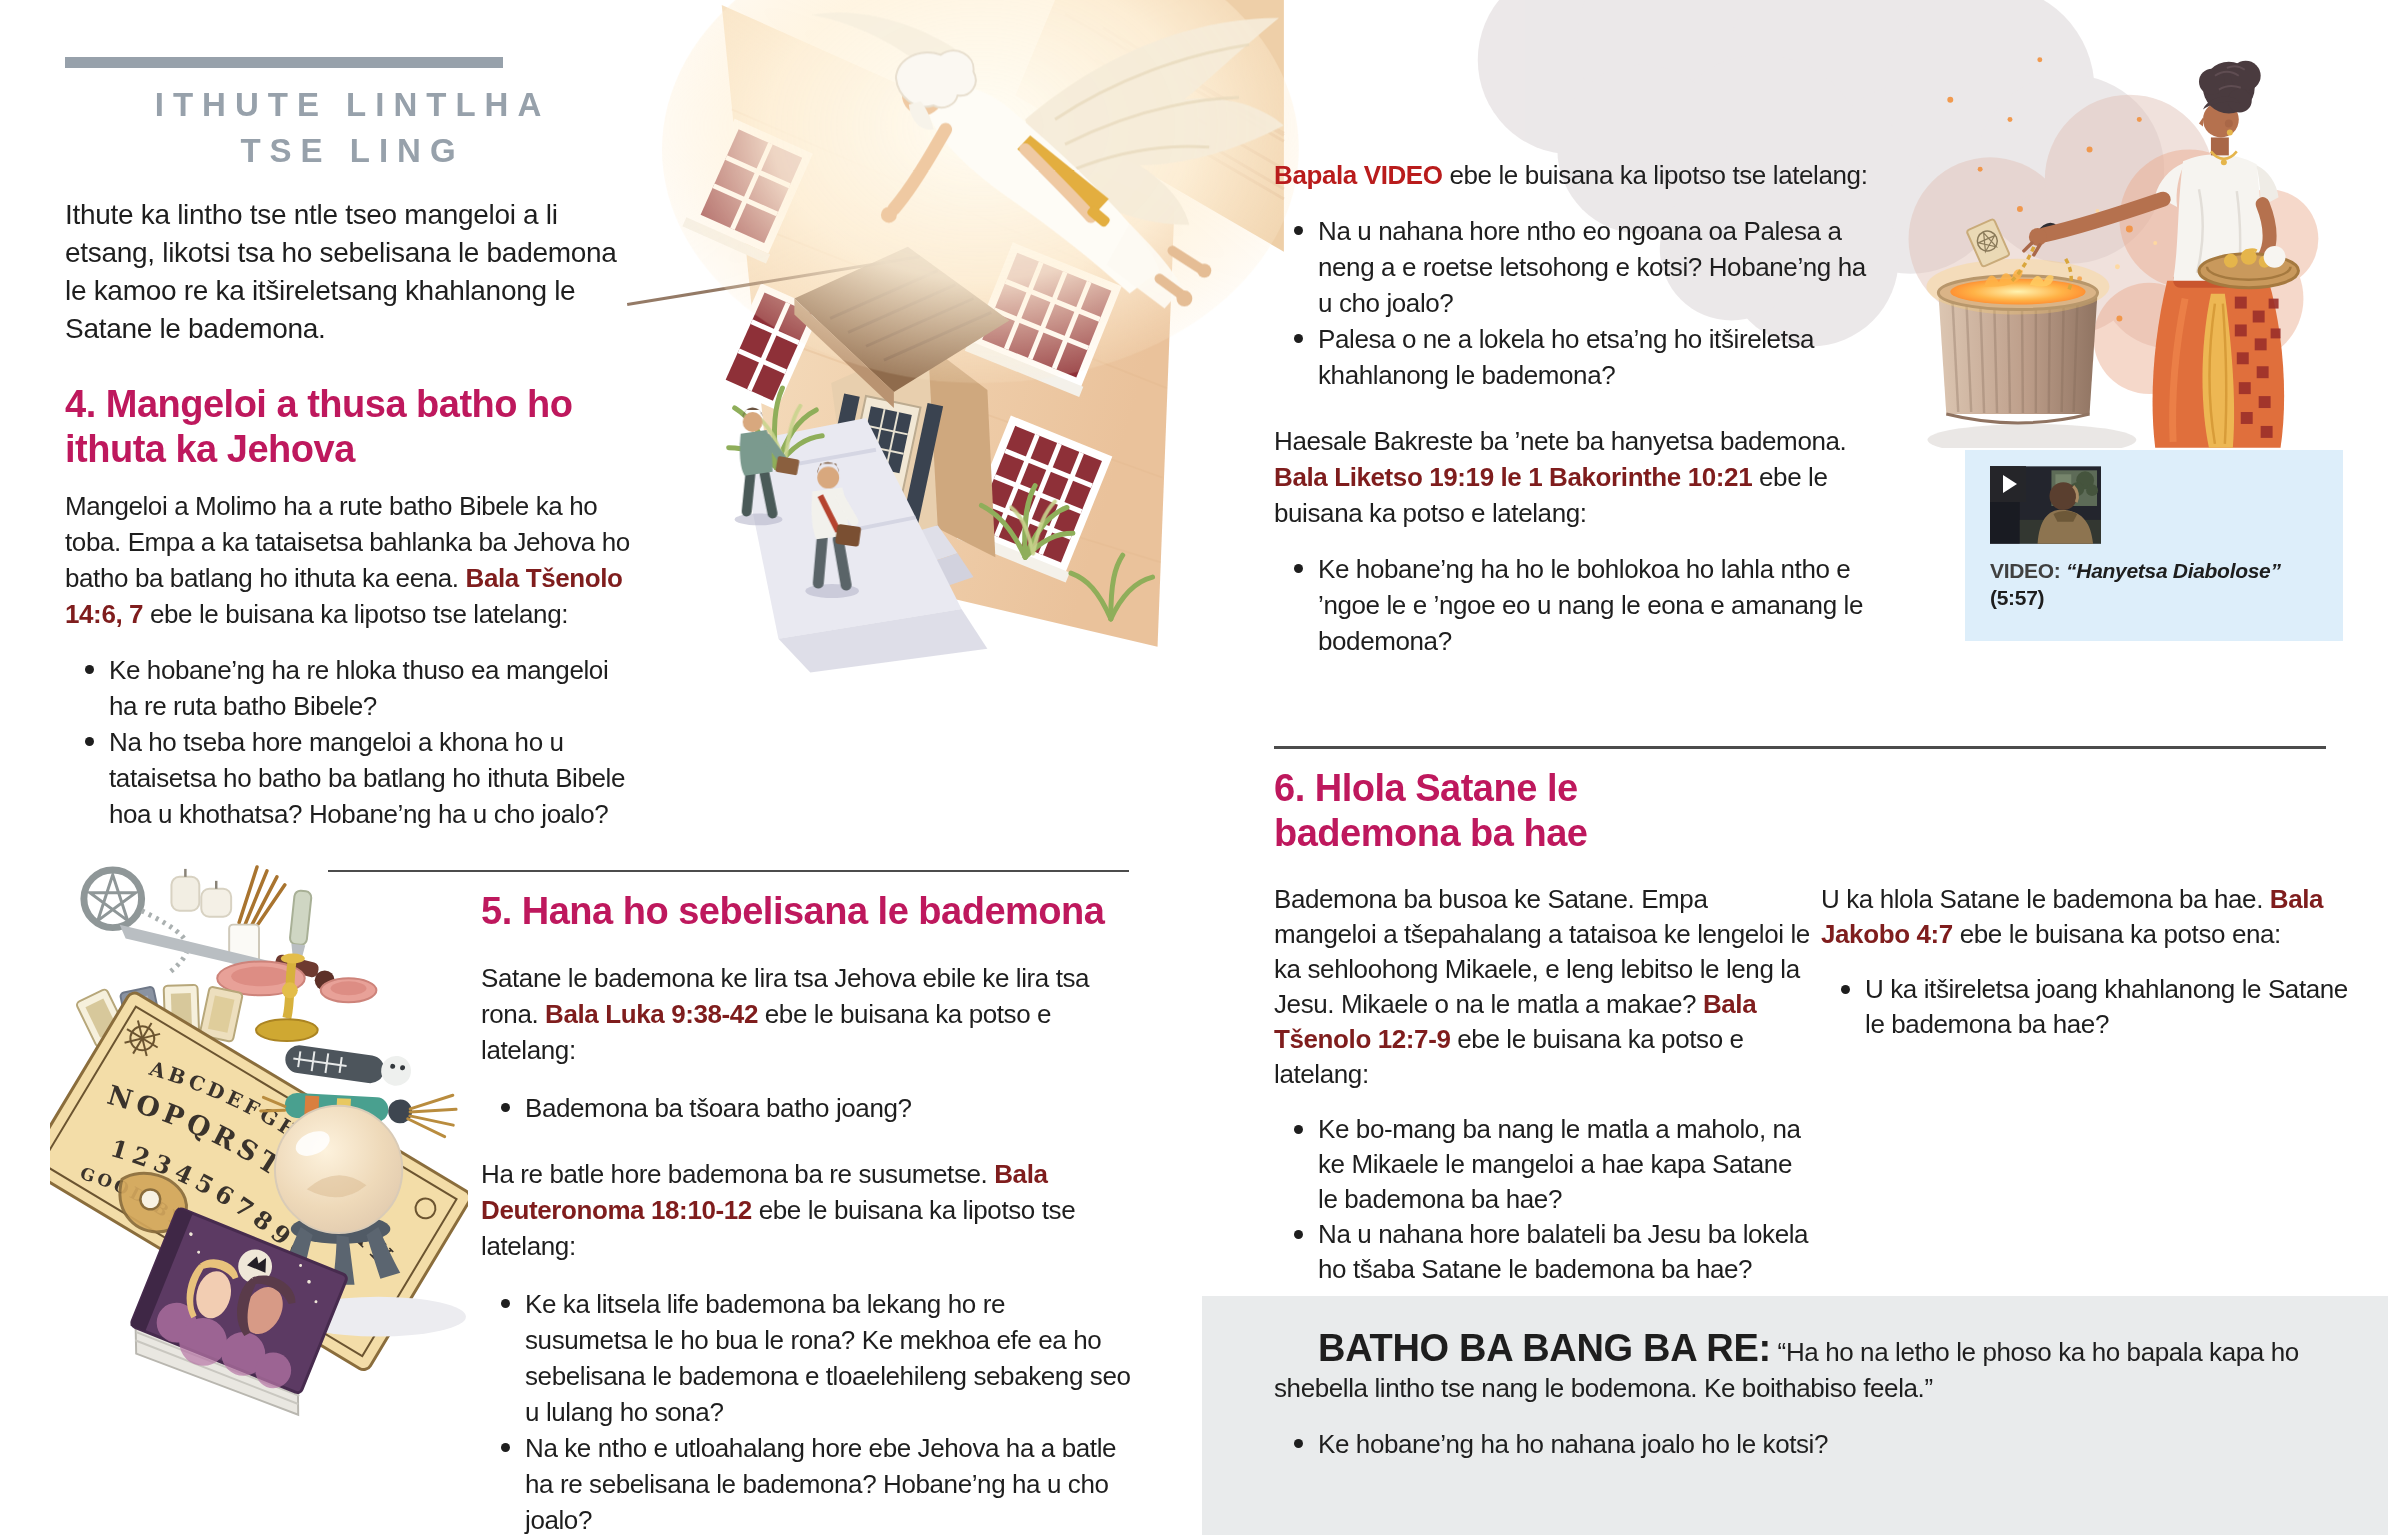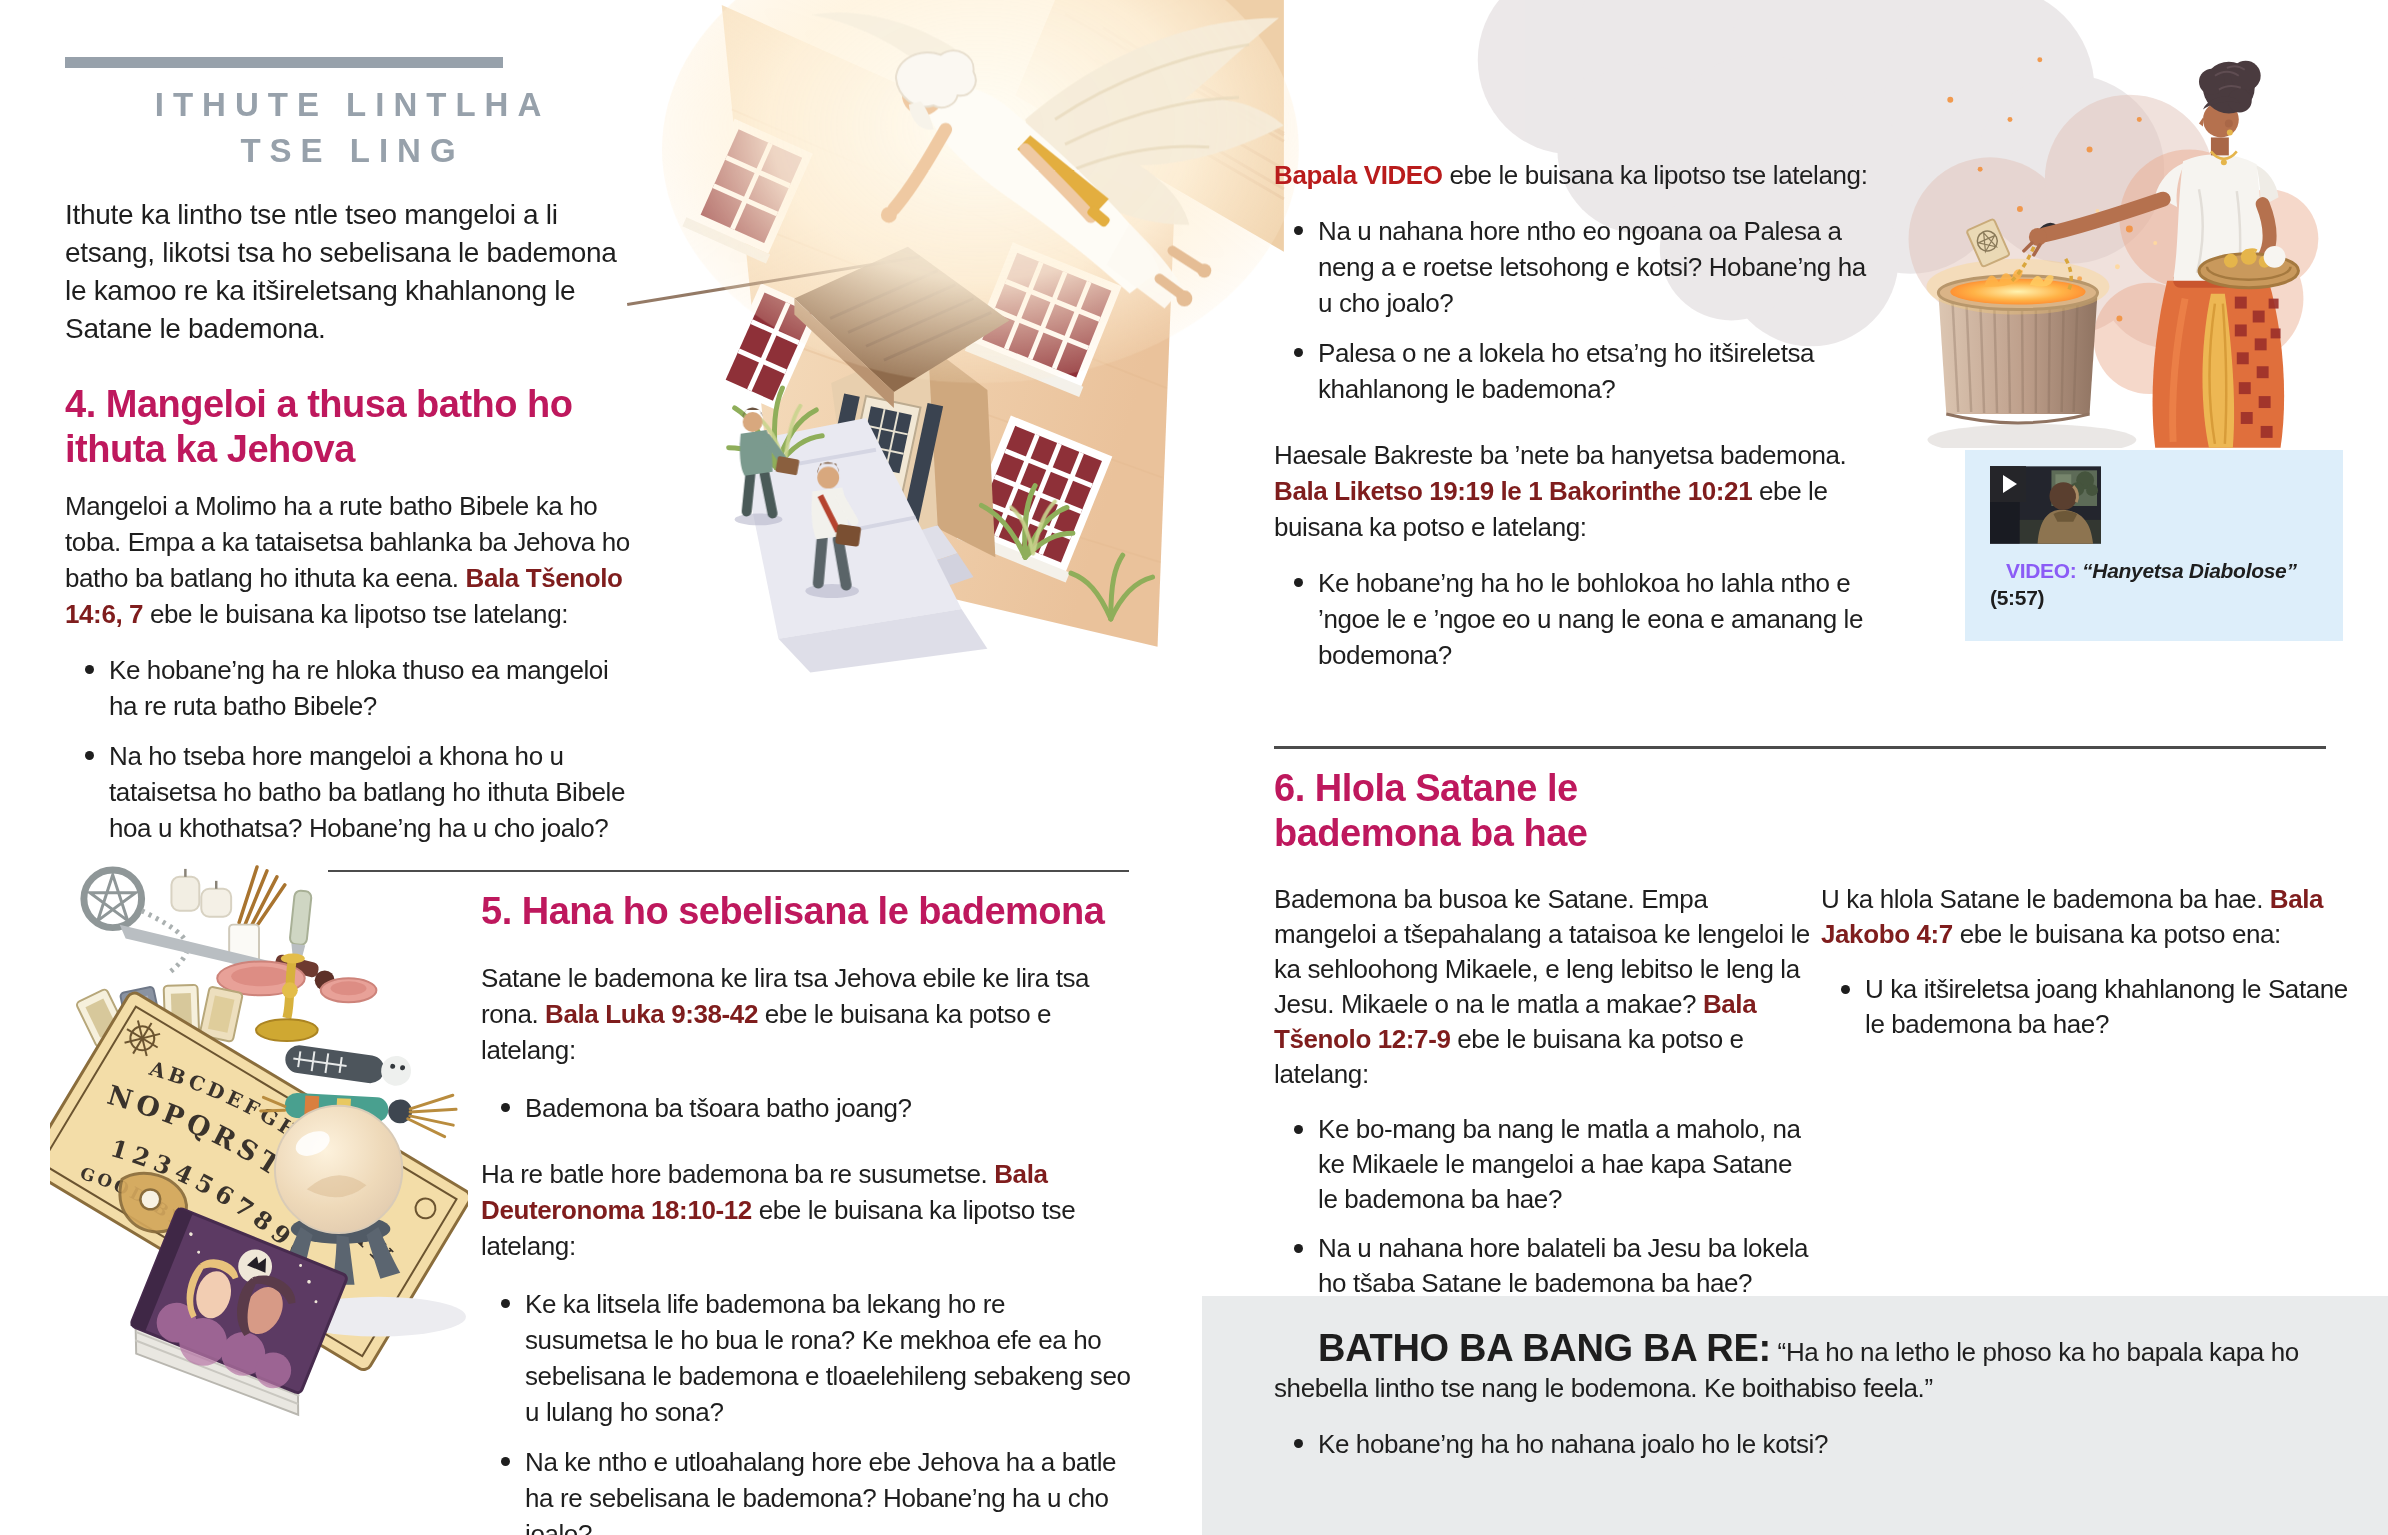--- a/index.html
+++ b/index.html
@@ -10,33 +10,33 @@
   .abs{position:absolute;}
   
   .body-text{font-size:26px;line-height:36px;letter-spacing:-0.4px;}
   .intro{font-size:28px;line-height:38px;letter-spacing:-0.3px;}
   .sec-title{font-size:38px;line-height:45px;font-weight:bold;color:#be185d;letter-spacing:-0.5px;margin:0;}
   .kicker-bar{width:438px;height:11px;background:#97a1ab;}
   .kicker{margin:14px 0 0 0;font-size:33px;line-height:46px;font-weight:bold;color:#97a1ab;letter-spacing:9px;text-align:center;}
   .link-red{color:#7f1d1d;font-weight:bold;text-decoration:none;cursor:pointer;}
   .link-blue{color:#b91c1c;font-weight:bold;text-decoration:none;cursor:pointer;}
   .bullets{margin-top:20px;}
-  .bullet{position:relative;padding-left:44px;margin-top:14px;}
+  .bullet{position:relative;padding-left:44px;}
   .bullet:first-child{margin-top:0;}
   .bullet::before{content:"";position:absolute;left:20px;top:13px;width:9px;height:9px;border-radius:50%;background:#1e1e1e;}
   .rule{position:absolute;height:2px;background:#4c4c4c;}
   
   .video-box{position:absolute;left:1965px;top:450px;width:378px;height:191px;background:#ddeefa;}
   .thumb{position:absolute;left:25px;top:16px;width:111px;height:78px;cursor:pointer;overflow:hidden;}
   .play{position:absolute;left:0;top:0;width:36px;height:36px;background:rgba(38,38,42,0.92);
         display:flex;align-items:center;justify-content:center;}
   .play::after{content:"";display:block;width:0;height:0;border-left:14px solid #ffffff;
         border-top:9px solid transparent;border-bottom:9px solid transparent;margin-left:4px;}
   .caption{position:absolute;left:25px;top:107px;width:338px;font-size:21px;line-height:27px;font-weight:bold;letter-spacing:-0.3px;}
-  .cap-label{color:#8b5cf6;margin-left:16px;}
+  .cap-label{color:#404040;}
   .cap-title{font-style:italic;}
   
   .quote-box{position:absolute;left:1202px;top:1296px;width:1186px;height:239px;background:#e9ebec;}
   .qb-inner{position:absolute;left:72px;top:34px;width:1055px;}
   .qb-label{font-size:38px;font-weight:bold;letter-spacing:-0.3px;margin-left:44px;}
   .s6col .body-text,.s6col .bullet{line-height:35px;}
 </style>
 </head>
 <body>
 

